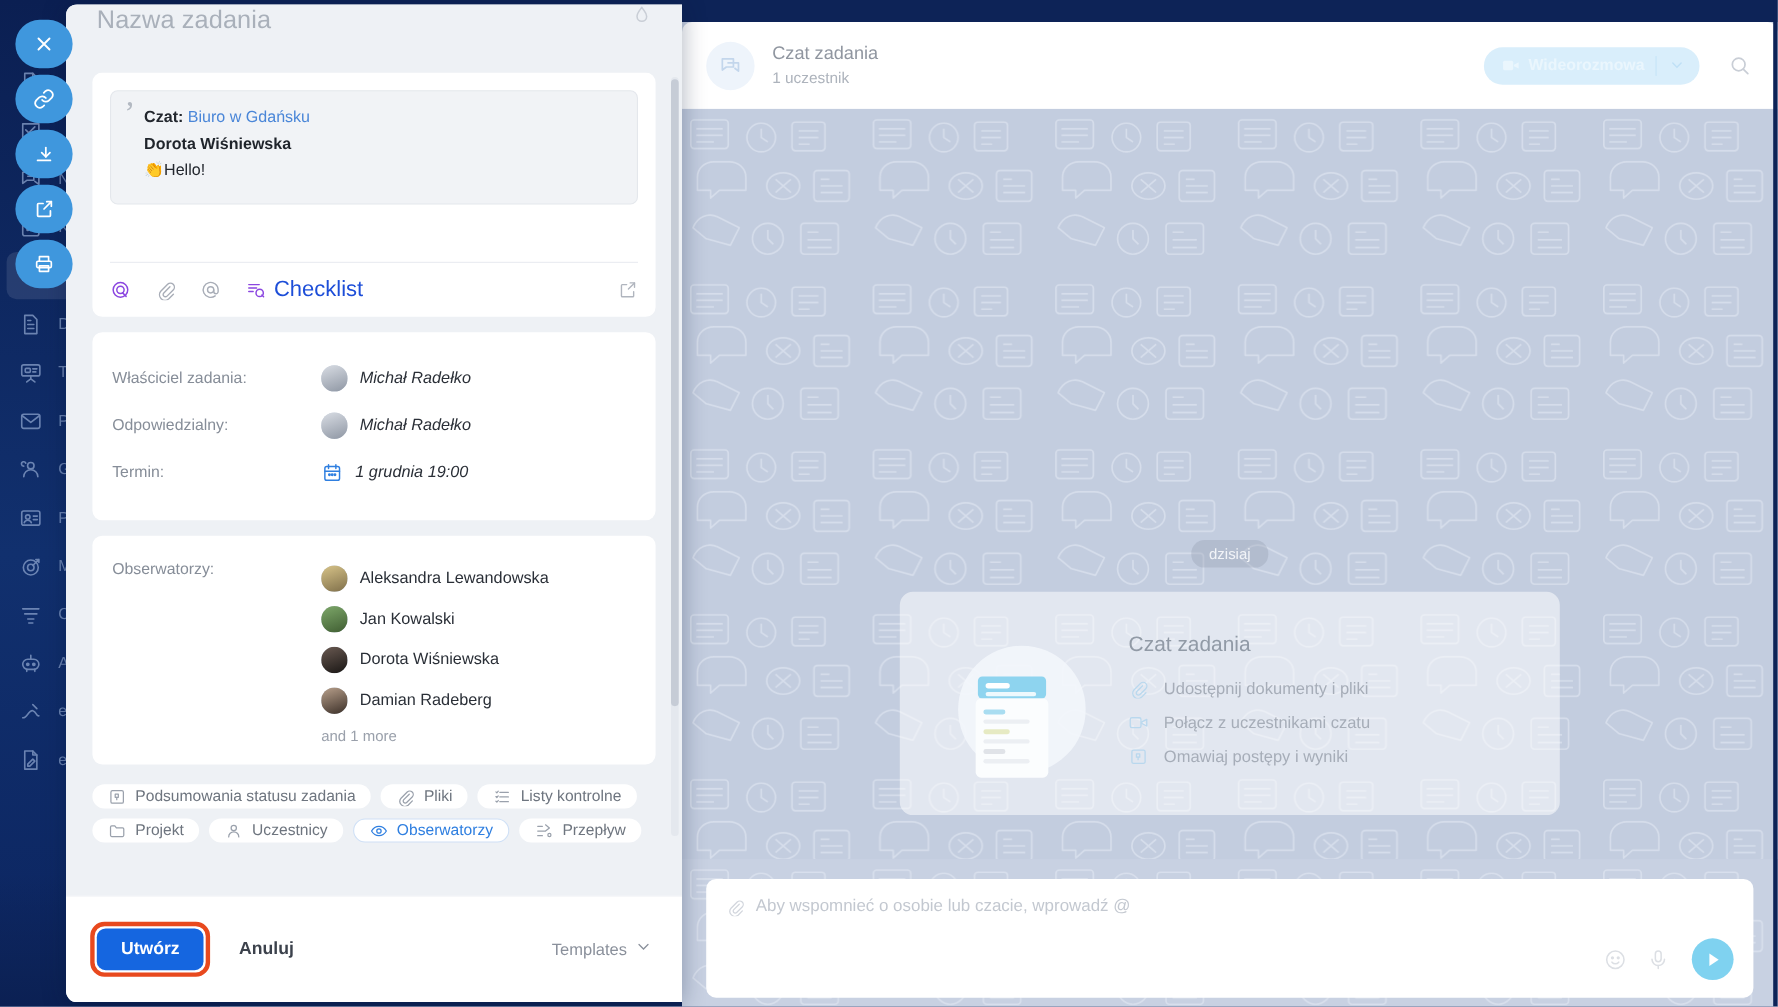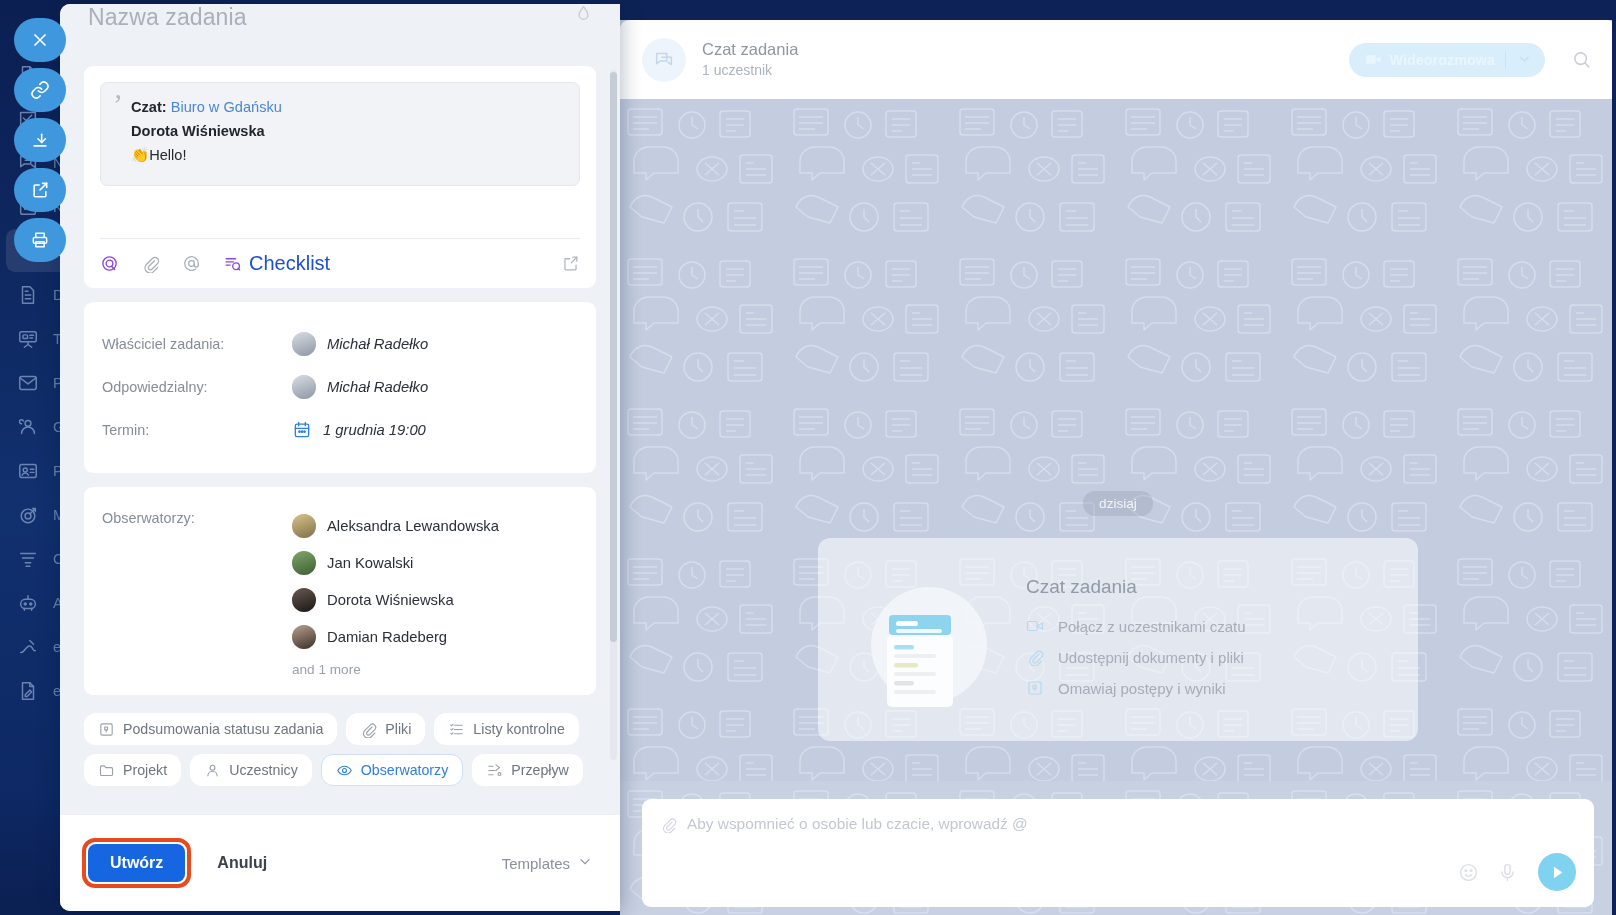--- a/index.html
+++ b/index.html
@@ -111,21 +111,21 @@
   #watch-wrap{ display:flex; }
   #watch-label{ width:190px; flex:0 0 190px; font-size:14.4px; color:#868d98; padding-top:3px; }
   .watch-item{ display:flex; align-items:center; gap:11px; height:37px; font-size:14.8px; color:#2a2f37; }
   #watch-more{ font-size:13.6px; color:#9aa0ab; padding-top:7px; }
 
   
   #chip-rows{ padding:4px 0 10px 0; }
   .chip-row{ display:flex; gap:9px; margin-bottom:9px; flex-wrap:nowrap; }
   .chip{
     display:flex; align-items:center; gap:8px;
-    background:#fff; border-radius:12px; height:32px; padding:0 14px;
+    background:#fff; border-radius:12px; height:22px; padding:0 14px;
     font-size:14.2px; color:#6e757f; white-space:nowrap;
   }
   .chip svg{width:17px;height:17px;display:block;color:#9aa1ac;}
   .chip.sel{ color:#2f7fe0; border:1px solid #cfe0f6; }
   .chip.sel svg{ color:#2f7fe0; }
 
   
   #modal-scrollbar{
     position:absolute; right:3px; top:66px; width:7px; height:690px;
     background:#e4e8ee; border-radius:4px; z-index:31;
@@ -736,33 +736,33 @@
           <rect x="47" y="124" width="20" height="4.5" rx="2.2" fill="#e0e3e8"></rect>
           <rect x="47" y="133" width="42" height="4" rx="2" fill="#eceff3"></rect>
         </svg>
       </div>
       <div id="empty-right">
         <div id="empty-title">Czat zadania</div>
         <div id="empty-features">
             <div class="feat">
               <span class="f-ico">
                 <svg viewBox="0 0 24 24" fill="none" stroke="currentColor" stroke-width="1.6" stroke-linecap="round" stroke-linejoin="round">
+                  <path d="M17 8.5l-7 7a2.6 2.6 0 003.7 3.7l7.1-7.1a4.5 4.5 0 00-6.4-6.4L6.5 13.6a6.4 6.4 0 009 9l5.5-5.5"></path>
+                </svg>
+              </span>
+              <span>Udostępnij dokumenty i pliki</span>
+            </div>
+            <div class="feat">
+              <span class="f-ico">
+                <svg viewBox="0 0 24 24" fill="none" stroke="currentColor" stroke-width="1.6" stroke-linecap="round" stroke-linejoin="round">
                   <rect x="2" y="6" width="13" height="12" rx="2"></rect>
                   <path d="M16 11l6-3v8l-6-3z"></path>
                 </svg>
               </span>
               <span>Połącz z uczestnikami czatu</span>
-            </div>
-            <div class="feat">
-              <span class="f-ico">
-                <svg viewBox="0 0 24 24" fill="none" stroke="currentColor" stroke-width="1.6" stroke-linecap="round" stroke-linejoin="round">
-                  <path d="M17 8.5l-7 7a2.6 2.6 0 003.7 3.7l7.1-7.1a4.5 4.5 0 00-6.4-6.4L6.5 13.6a6.4 6.4 0 009 9l5.5-5.5"></path>
-                </svg>
-              </span>
-              <span>Udostępnij dokumenty i pliki</span>
             </div>
             <div class="feat">
               <span class="f-ico">
                 <svg viewBox="0 0 24 24" fill="none" stroke="currentColor" stroke-width="1.6" stroke-linecap="round" stroke-linejoin="round">
                   <rect x="4" y="4" width="16" height="16" rx="2"></rect>
                   <path d="M9.5 8.5h4v4h-4z"></path>
                   <path d="M11.5 12.5v3"></path>
                 </svg>
               </span>
               <span>Omawiaj postępy i wyniki</span>

